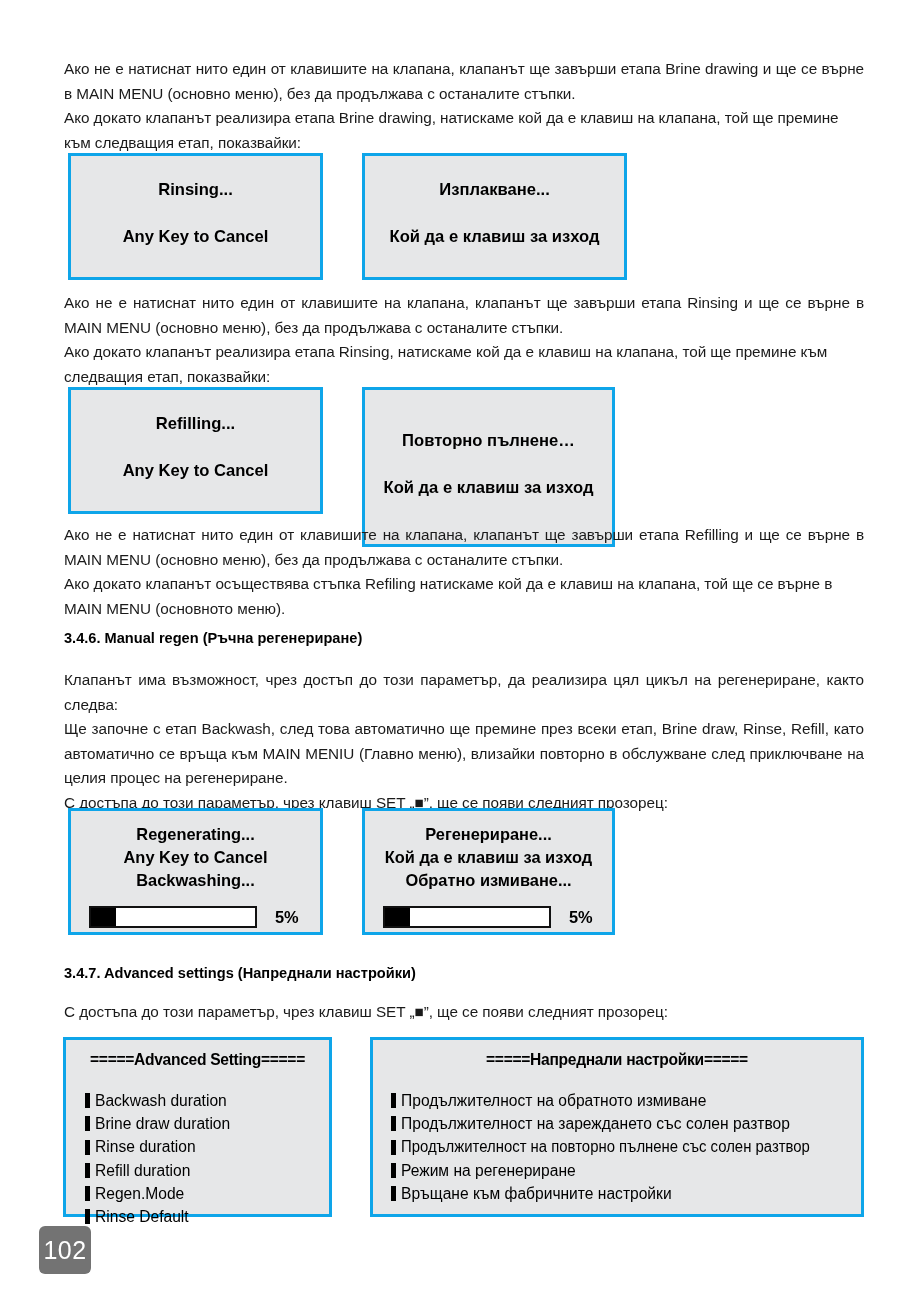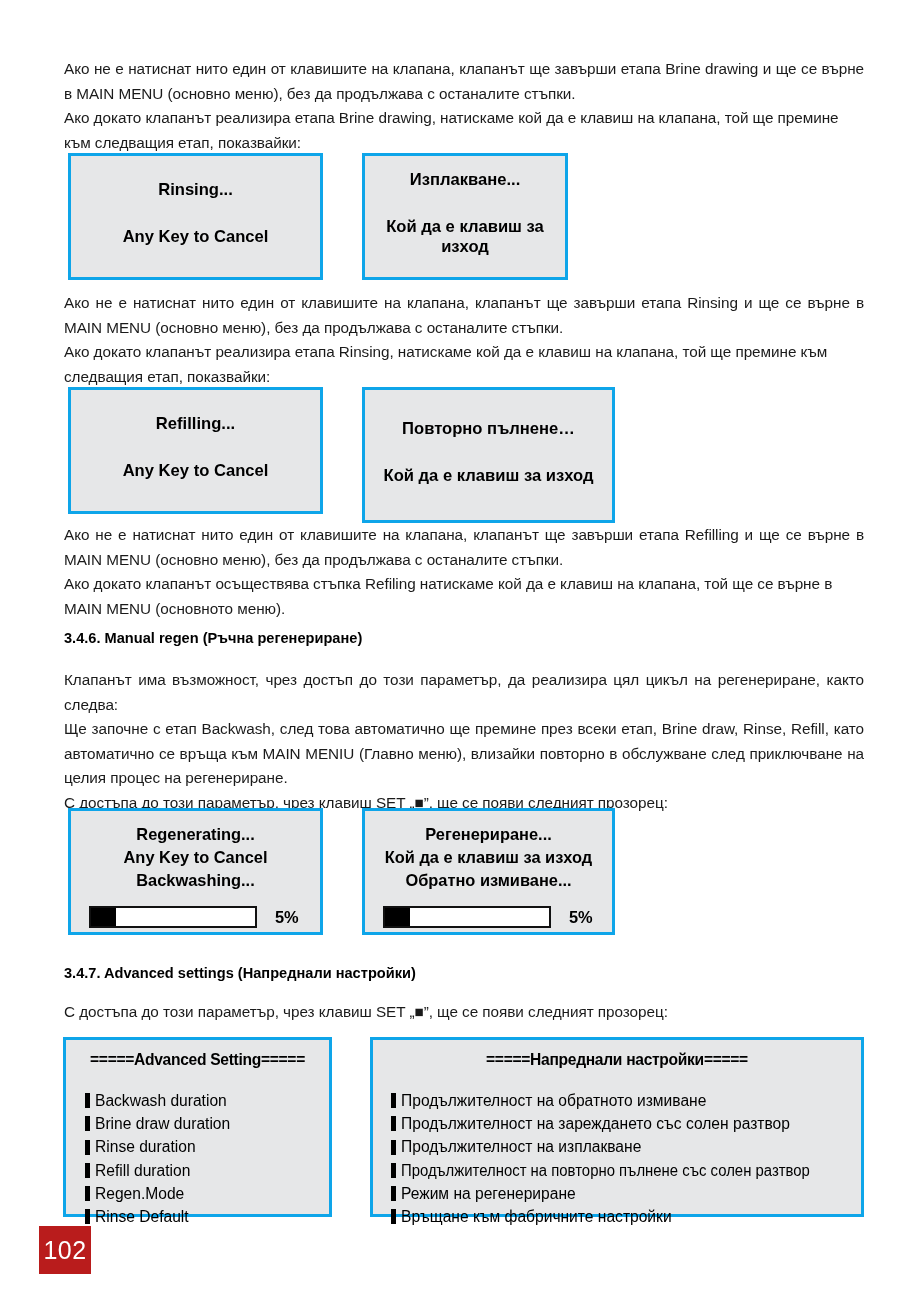--- a/index.html
+++ b/index.html
@@ -183,41 +183,41 @@
       <p class="" style="text-align: left;">Ако докато клапанът реализира етапа Brine drawing, натискаме кой да е клавиш на клапана, той ще премине към следващия етап, показвайки:</p>
     </div>
 
   <div class="lcd lcd-status" style="left:68px; top:153px; width:255px; height:127px;">
     <div class="lcd-inner">
       <div class="l1">Rinsing...</div>
       <div class="l2">Any Key to Cancel</div>
     </div>
   </div>
 
-  <div class="lcd lcd-status" style="left:362px; top:153px; width:206px; height:127px;">
+  <div class="lcd lcd-status" style="left:362px; top:153px; width:265px; height:127px;">
     <div class="lcd-inner">
       <div class="l1">Изплакване...</div>
       <div class="l2">Кой да е клавиш за изход</div>
     </div>
   </div>
 
   <div class="para" style="top:291px;">
 
   <p class="">Ако не е натиснат нито един от клавишите на клапана, клапанът ще завърши етапа Rinsing и ще се върне в MAIN MENU (основно меню), без да продължава с останалите стъпки.</p>
       <p class="" style="text-align: left;">Ако докато клапанът реализира етапа Rinsing, натискаме кой да е клавиш на клапана, той ще премине към следващия етап, показвайки:</p>
     </div>
 
   <div class="lcd lcd-status" style="left:68px; top:387px; width:255px; height:127px;">
     <div class="lcd-inner">
       <div class="l1">Refilling...</div>
       <div class="l2">Any Key to Cancel</div>
     </div>
   </div>
 
-  <div class="lcd lcd-status" style="left:362px; top:387px; width:253px; height:136px;">
+  <div class="lcd lcd-status" style="left:362px; top:387px; width:253px; height:160px;">
     <div class="lcd-inner">
       <div class="l1">Повторно пълнене…</div>
       <div class="l2">Кой да е клавиш за изход</div>
     </div>
   </div>
 
   <div class="para" style="top:523px;">
 
   <p class="">Ако не е натиснат нито един от клавишите на клапана, клапанът ще завърши етапа Refilling и ще се върне в MAIN MENU (основно меню), без да продължава с останалите стъпки.</p>
       <p class="" style="text-align: left;">Ако докато клапанът осъществява стъпка Refiling натискаме кой да е клавиш на клапана, той ще се върне в MAIN MENU (основното меню).</p>
@@ -307,37 +307,33 @@
       <div class="menu-title">=====Напреднали настройки=====</div>
       <ul class="menu-list" style="padding-left:18px;">
         <li class="menu-item">
           <span class="menu-bullet"></span>
           <span class="menu-label">Продължителност на обратното измиване</span>
         </li>
         <li class="menu-item">
           <span class="menu-bullet"></span>
           <span class="menu-label">Продължителност на зареждането със солен разтвор</span>
         </li>
-        <li class="menu-item">
-          <span class="menu-bullet"></span>
-          <span class="menu-label">Продължителност на изплакване</span>
-        </li>
         <li class="menu-item condensed">
           <span class="menu-bullet"></span>
           <span class="menu-label">Продължителност на повторно пълнене със солен разтвор</span>
         </li>
         <li class="menu-item">
           <span class="menu-bullet"></span>
           <span class="menu-label">Режим на регенериране</span>
         </li>
         <li class="menu-item">
           <span class="menu-bullet"></span>
           <span class="menu-label">Връщане към фабричните настройки</span>
         </li>
       </ul>
     </div>
   </div>
 
-  <div class="page-badge" style="left:39px; top:1226px; width:52px; height:48px; background:#b91c1c;">
+  <div class="page-badge" style="left:39px; top:1226px; width:52px; height:48px; background:#737373;border-radius:6px;">
     <span>102</span>
   </div>
 
 </div>
 
 </body></html>

